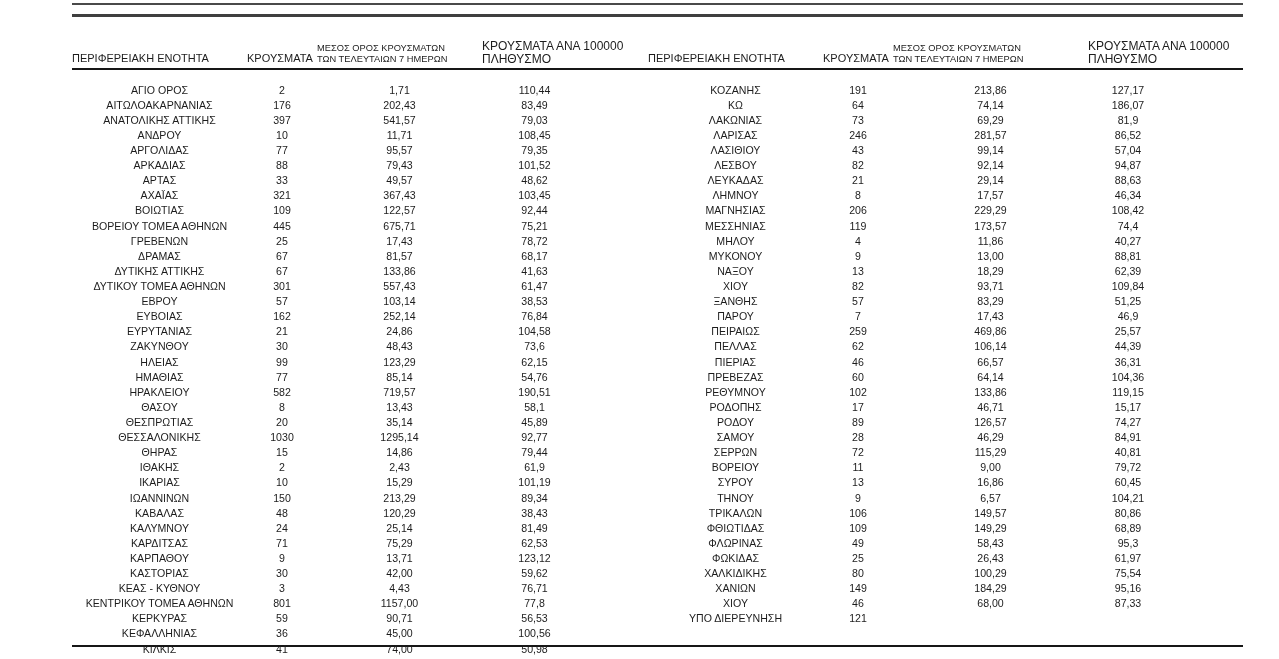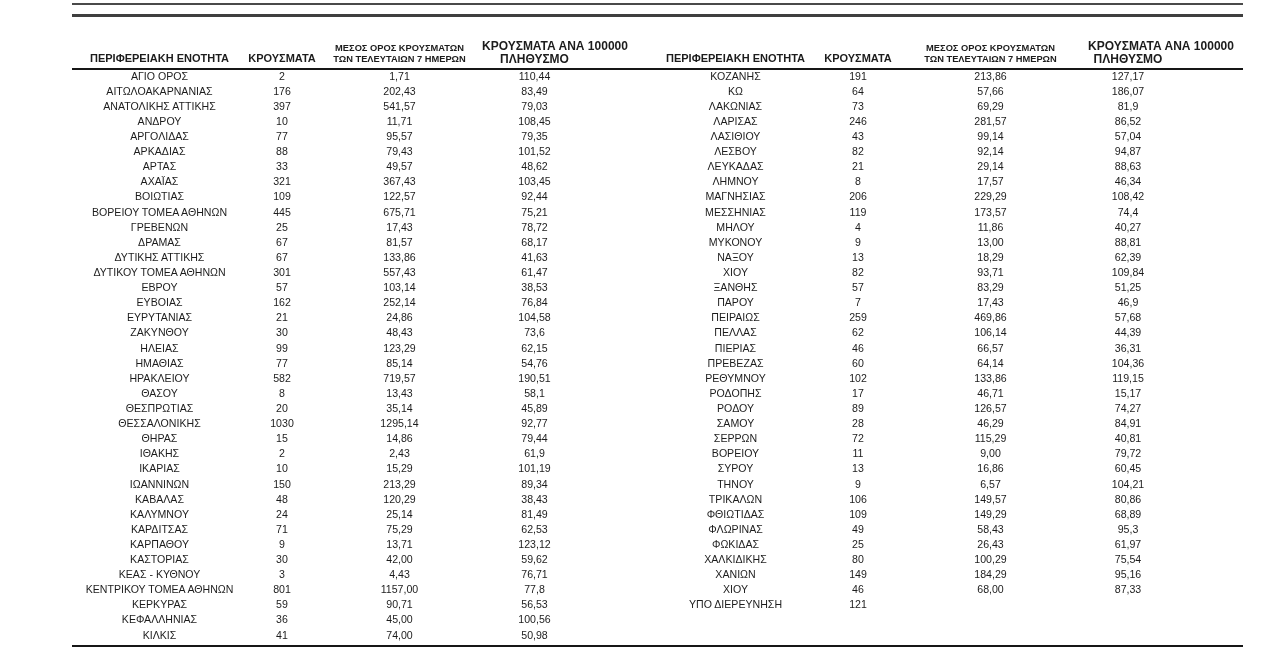--- a/index.html
+++ b/index.html
@@ -13,25 +13,25 @@
   .rule-b    { top:14px; height:3px; background:#3f3f3f; }
   .rule-head { top:68px; height:2px; background:#161616; }
   .rule-foot { top:645px;height:2px; background:#161616; }
 
   .half { position:absolute; top:0; height:659px; }
   .half-left  { left:72px;  width:515px; }
   .half-right { left:648px; width:520px; }
 
   .thead { position:absolute; top:24px; left:0; height:44px;
            display:flex; align-items:flex-end; padding-bottom:3px; box-sizing:border-box; }
-  .hcell { text-align:center; font-size:11px; line-height:13px; white-space:nowrap; font-weight:700; }
+  .hcell { text-align:left; font-size:11px; line-height:13px; white-space:nowrap; font-weight:400; }
   .hline.small { font-size:9.3px; line-height:11px; }
   .hline.big   { font-size:12px;  line-height:12.5px; }
 
-  .tbody { position:absolute; top:68px; left:0; }
+  .tbody { position:absolute; top:82px; left:0; }
   .row  { display:flex; height:15.12px; align-items:center; }
   .cell { text-align:center; font-size:10.6px; white-space:nowrap; overflow:visible; }
 
   .c1 { width:175px; }
   .c2 { width:70px; }
   .c3 { width:165px; }
   .c4 { width:105px; }
   .half-right .c3 { width:195px; }
   .half-right .c4 { width:80px; }
 </style>
@@ -346,21 +346,21 @@
           <div class="cell c1">ΚΟΖΑΝΗΣ</div>
           <div class="cell c2">191</div>
           <div class="cell c3">213,86</div>
           <div class="cell c4">127,17</div>
         </div>
 
 
         <div class="row">
           <div class="cell c1">ΚΩ</div>
           <div class="cell c2">64</div>
-          <div class="cell c3">57,66</div>
+          <div class="cell c3">74,14</div>
           <div class="cell c4">186,07</div>
         </div>
 
         <div class="row">
           <div class="cell c1">ΛΑΚΩΝΙΑΣ</div>
           <div class="cell c2">73</div>
           <div class="cell c3">69,29</div>
           <div class="cell c4">81,9</div>
         </div>
 
@@ -453,21 +453,21 @@
           <div class="cell c1">ΠΑΡΟΥ</div>
           <div class="cell c2">7</div>
           <div class="cell c3">17,43</div>
           <div class="cell c4">46,9</div>
         </div>
 
         <div class="row">
           <div class="cell c1">ΠΕΙΡΑΙΩΣ</div>
           <div class="cell c2">259</div>
           <div class="cell c3">469,86</div>
-          <div class="cell c4">57,68</div>
+          <div class="cell c4">25,57</div>
         </div>
 
         <div class="row">
           <div class="cell c1">ΠΕΛΛΑΣ</div>
           <div class="cell c2">62</div>
           <div class="cell c3">106,14</div>
           <div class="cell c4">44,39</div>
         </div>
 
         <div class="row">

